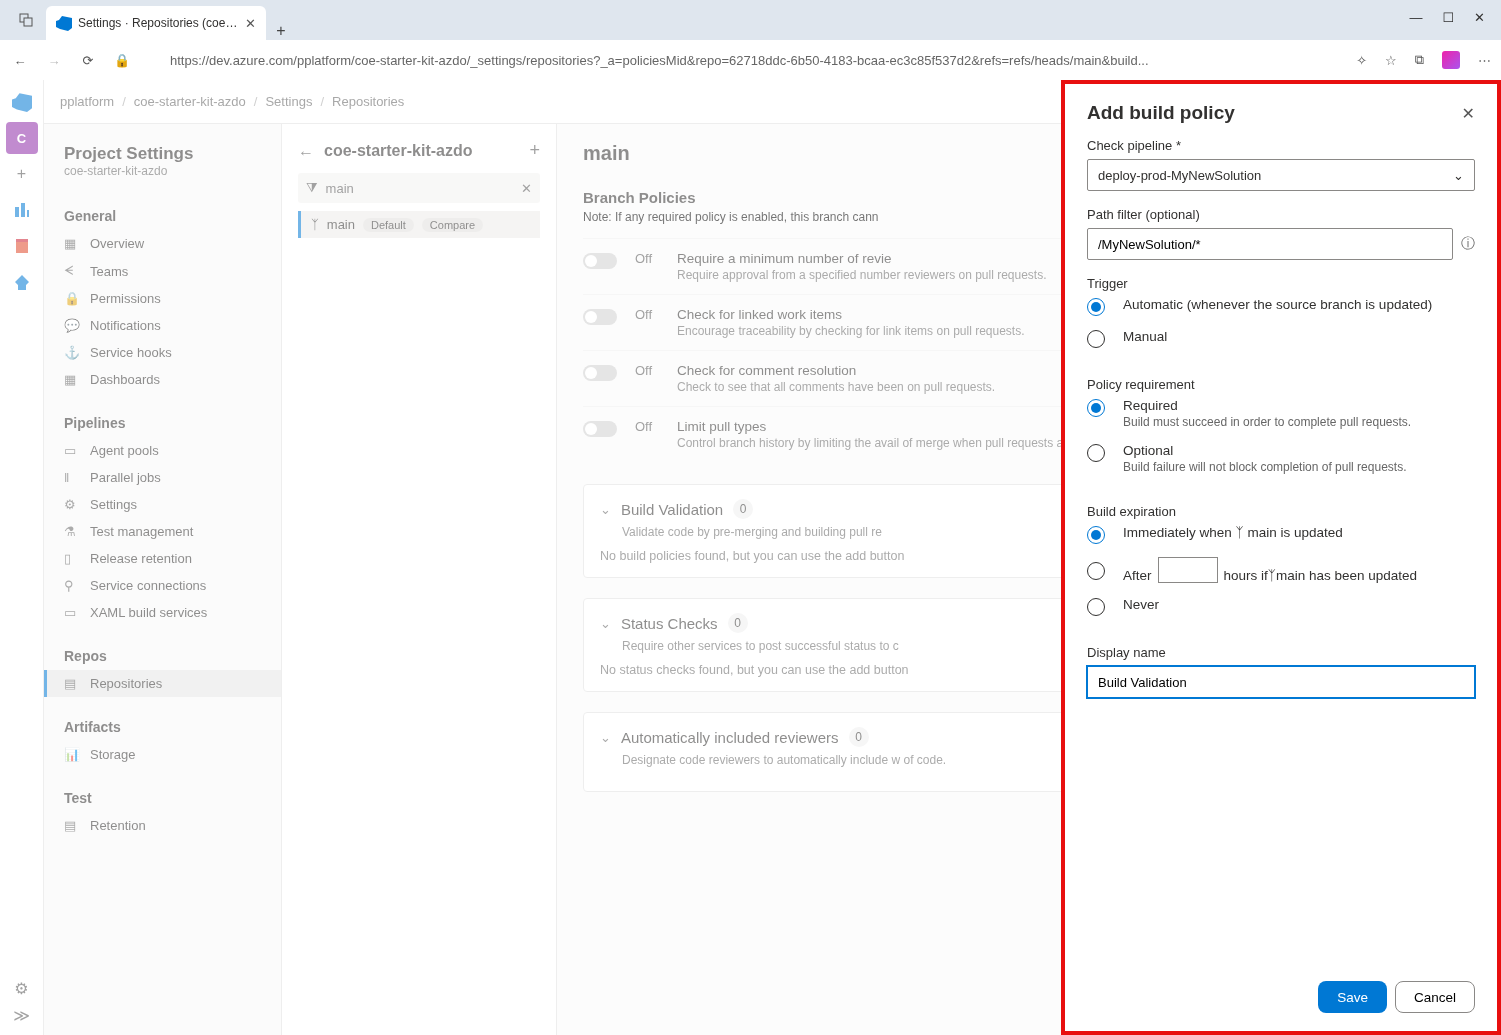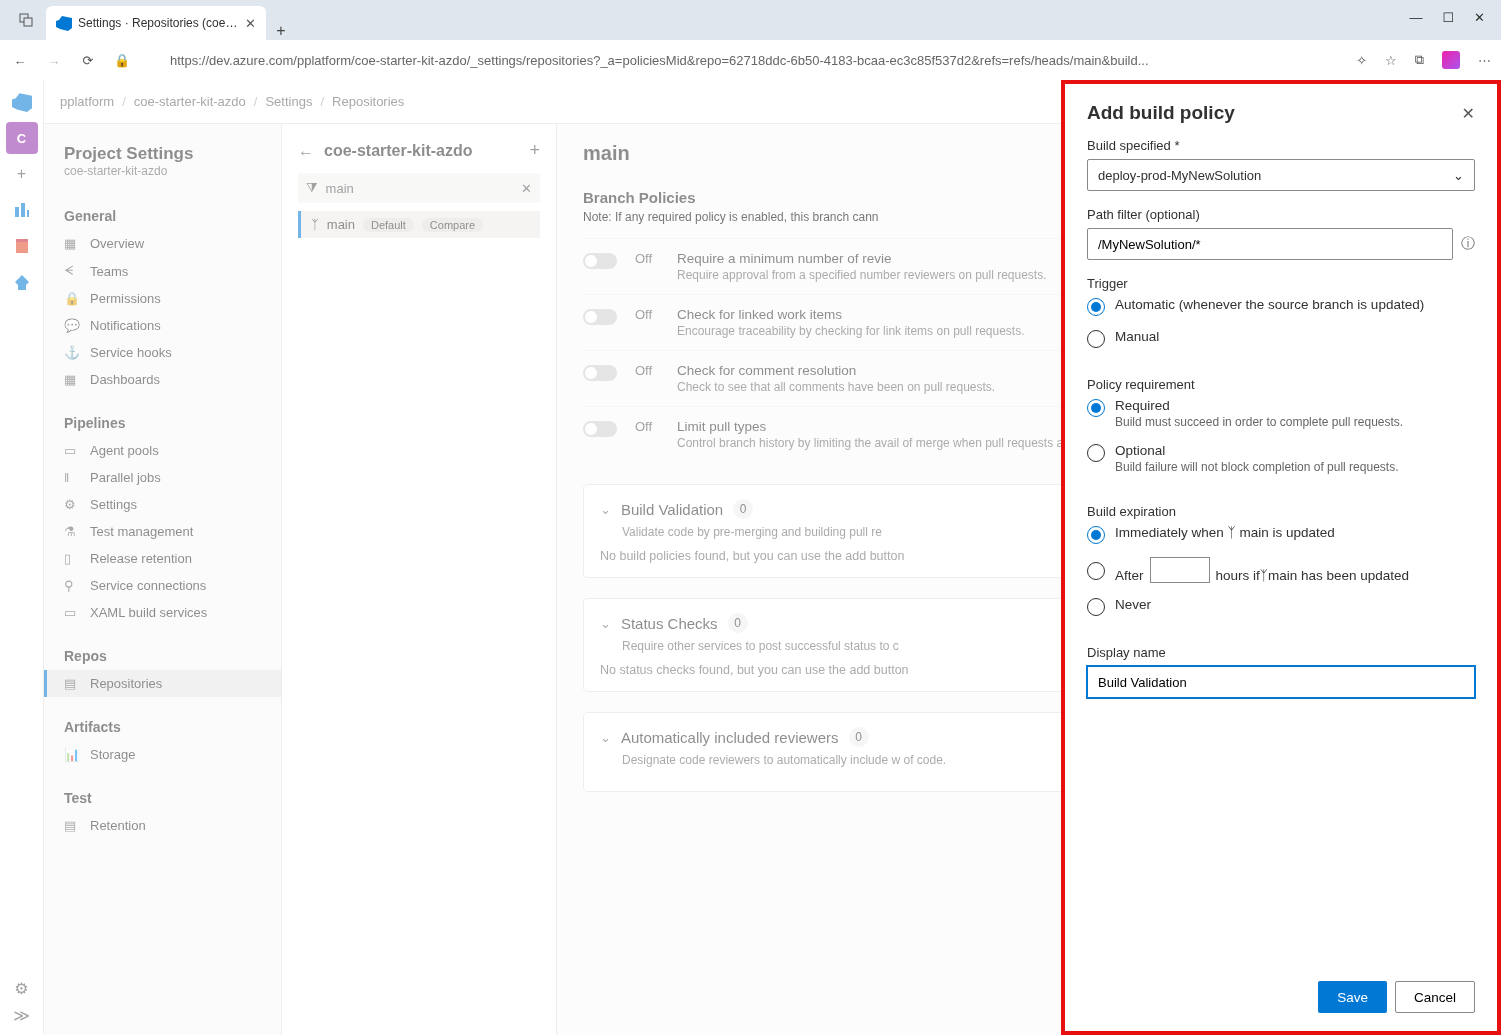--- a/index.html
+++ b/index.html
@@ -79,30 +79,30 @@
   .panel { position:absolute; right:0; top:0; bottom:0; width:440px; background:#fff; z-index:10; border:4px solid #e80f0f; padding:18px 22px; display:flex; flex-direction:column;}
   .panel-head { display:flex; align-items:center; margin-bottom:14px;}
   .panel-head h2 { font-size:19px; font-weight:600; flex:1;}
   .panel-close { font-size:16px; color:#555;}
   .field { margin-bottom:16px;}
   .field-label { font-size:13px; margin-bottom:6px; display:block;}
   .select, .text-input { width:100%; height:32px; border:1px solid #8a8886; border-radius:2px; padding:0 10px; font-size:13px; background:#fff;}
   .select { display:flex; align-items:center; justify-content:space-between;}
   .path-row { display:flex; align-items:center; gap:8px;}
   .path-row .info { color:#666; font-size:14px;}
-  .radio-row { display:flex; align-items:flex-start; gap:10px; margin-bottom:14px;}
+  .radio-row { display:flex; align-items:flex-start; gap:18px; margin-bottom:14px;}
   .radio { width:18px; height:18px; border:1px solid #323130; border-radius:50%; flex-shrink:0; position:relative; top:1px;}
   .radio.checked { border-color:#0078d4;}
   .radio.checked::after { content:""; position:absolute; inset:3px; background:#0078d4; border-radius:50%;}
   .radio-label { font-size:13.5px;}
   .radio-sub { font-size:12px; color:#666; margin-top:2px;}
   .hours-input { width:60px; height:26px; border:1px solid #8a8886; margin:0 6px;}
   .display-input { width:100%; height:32px; border:1px solid #0078d4; outline:1px solid #0078d4; padding:0 10px; font-size:13px;}
   .panel-footer { margin-top:auto; display:flex; justify-content:flex-end; gap:8px; padding-top:16px;}
-  .btn { height:32px; padding:0 18px; border-radius:2px; font-size:13.5px; border:1px solid transparent;}
+  .btn { height:32px; padding:0 18px; border-radius:8px; font-size:13.5px; border:1px solid transparent;}
   .btn-primary { background:#0078d4; color:#fff;}
   .btn-default { background:#fff; border-color:#8a8886;}
 
   svg { display:block; }
 </style>
 </head>
 <body>
 
 <div class="browser-chrome">
   <div class="titlebar">
@@ -368,21 +368,21 @@
     </div>
   </div>
 
   <div class="panel">
     <div class="panel-head">
       <h2>Add build policy</h2>
       <span class="panel-close">✕</span>
     </div>
 
     <div class="field">
-      <label class="field-label">Build specified *</label>
+      <label class="field-label">Check pipeline *</label>
       <div class="select">
         <span>deploy-prod-MyNewSolution</span>
         <span>⌄</span>
       </div>
     </div>
 
     <div class="field">
       <label class="field-label">Path filter (optional)</label>
       <div class="path-row">
         <input class="text-input" value="/MyNewSolution/*" style="">

